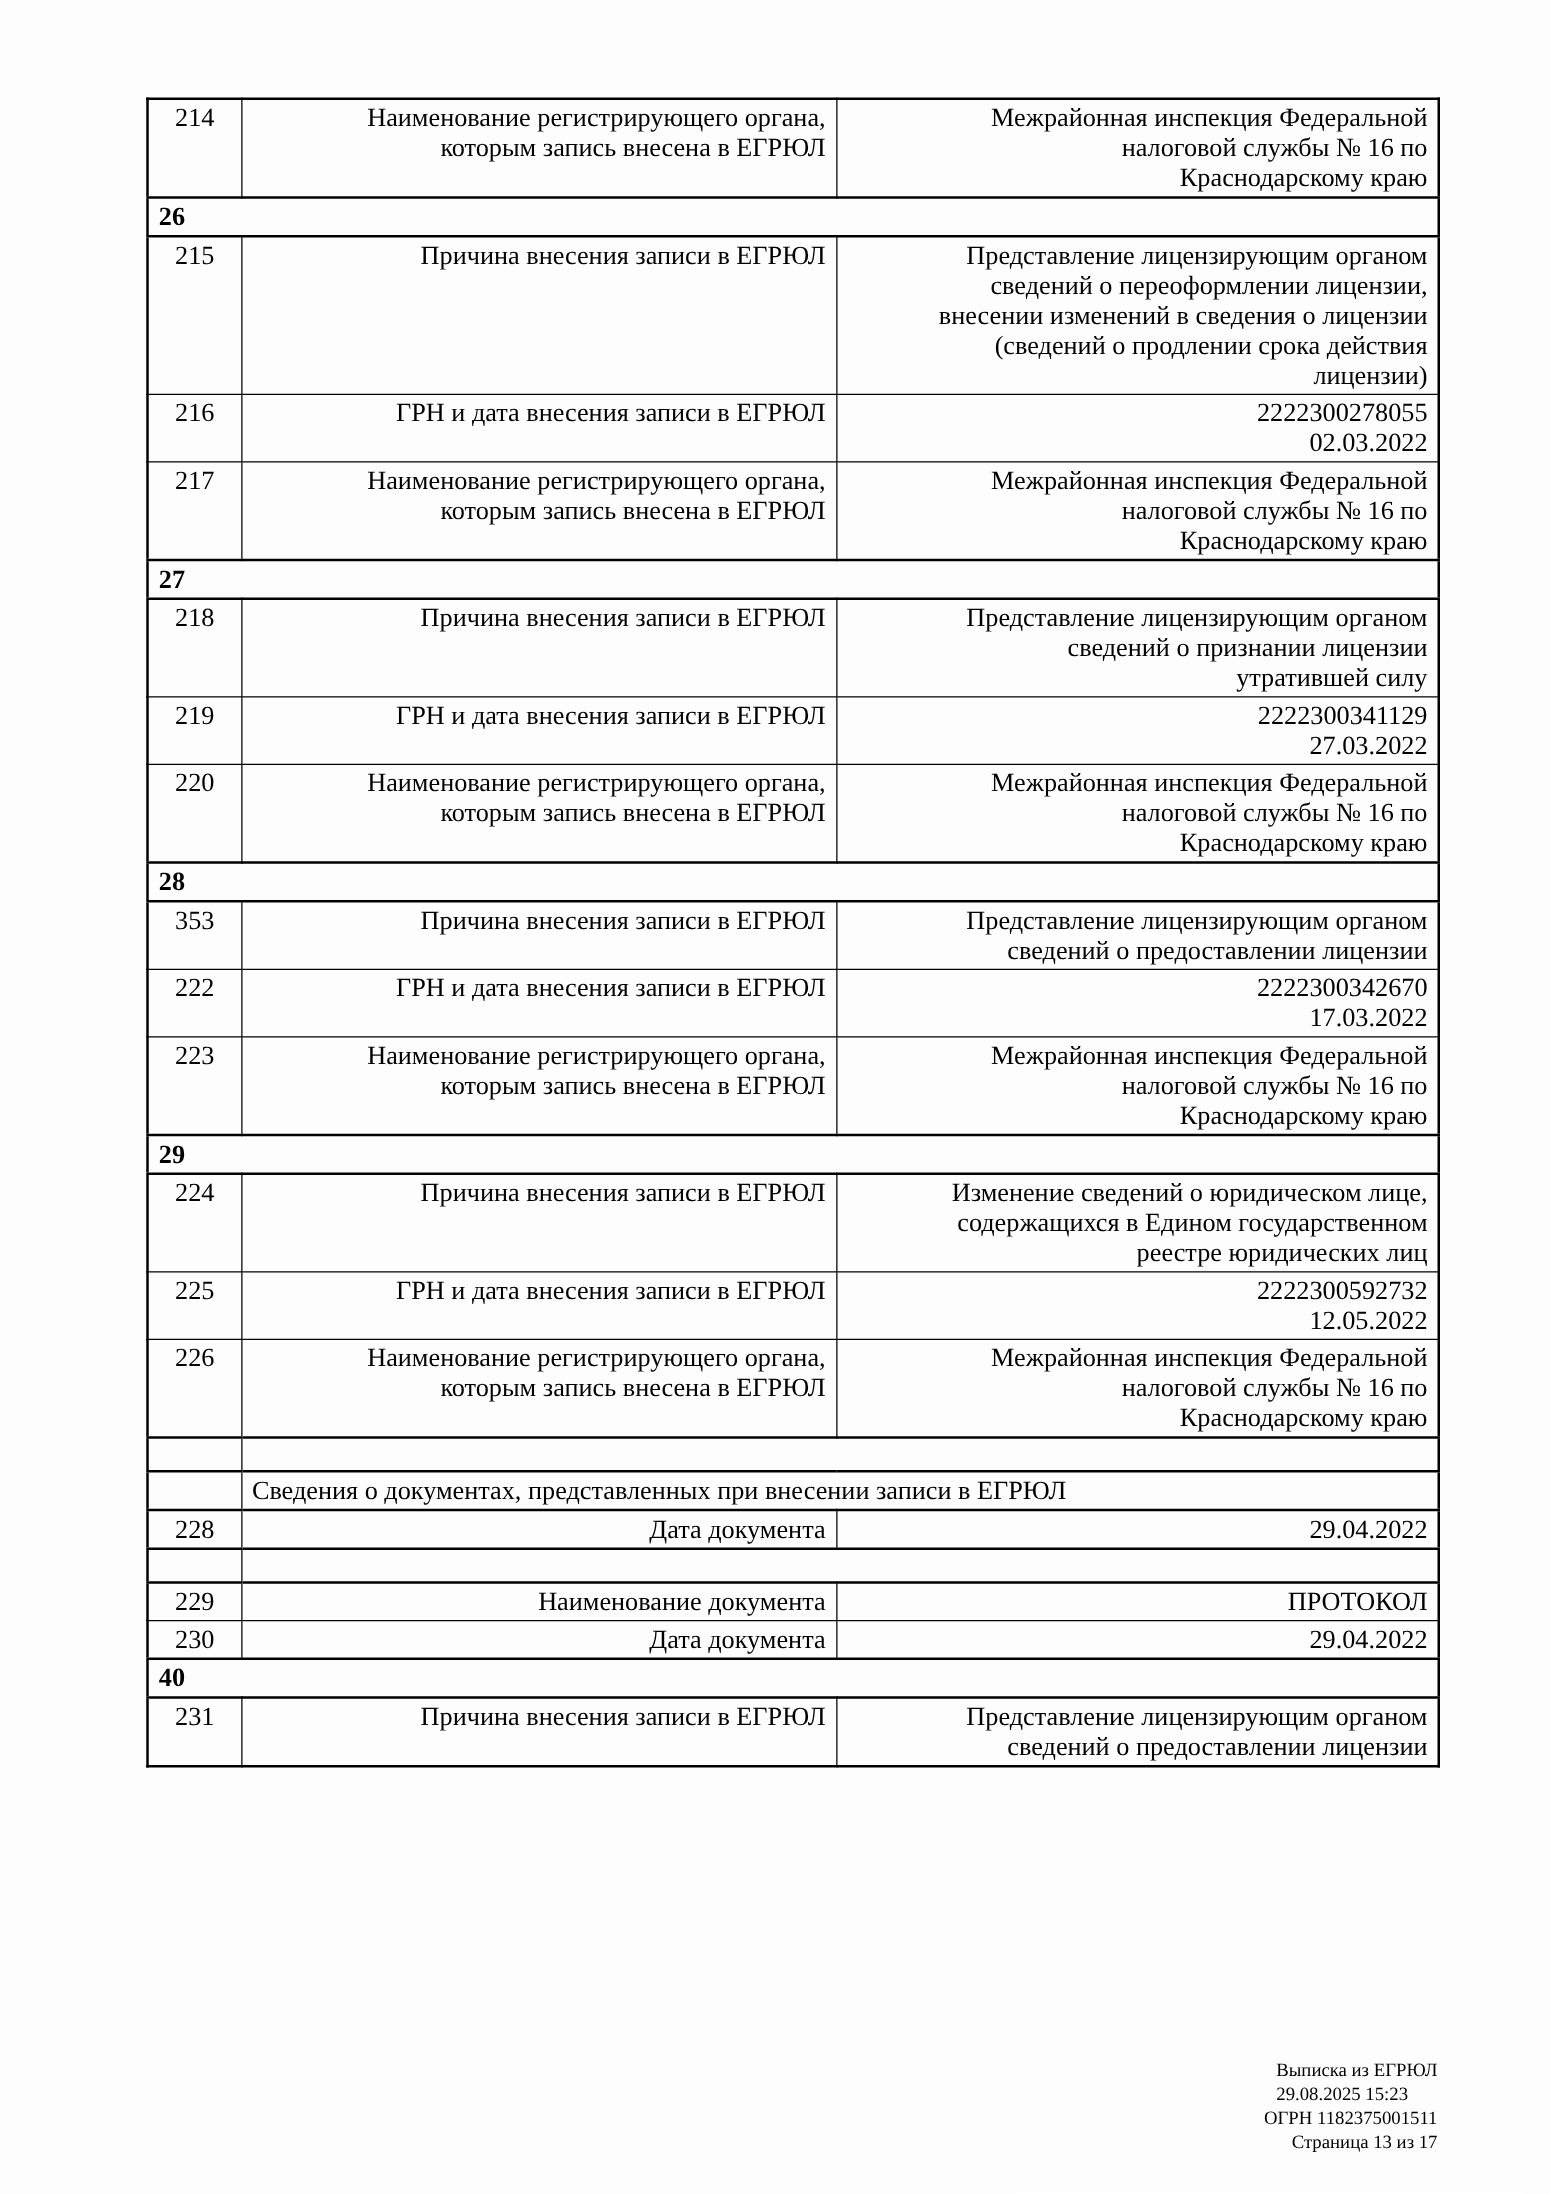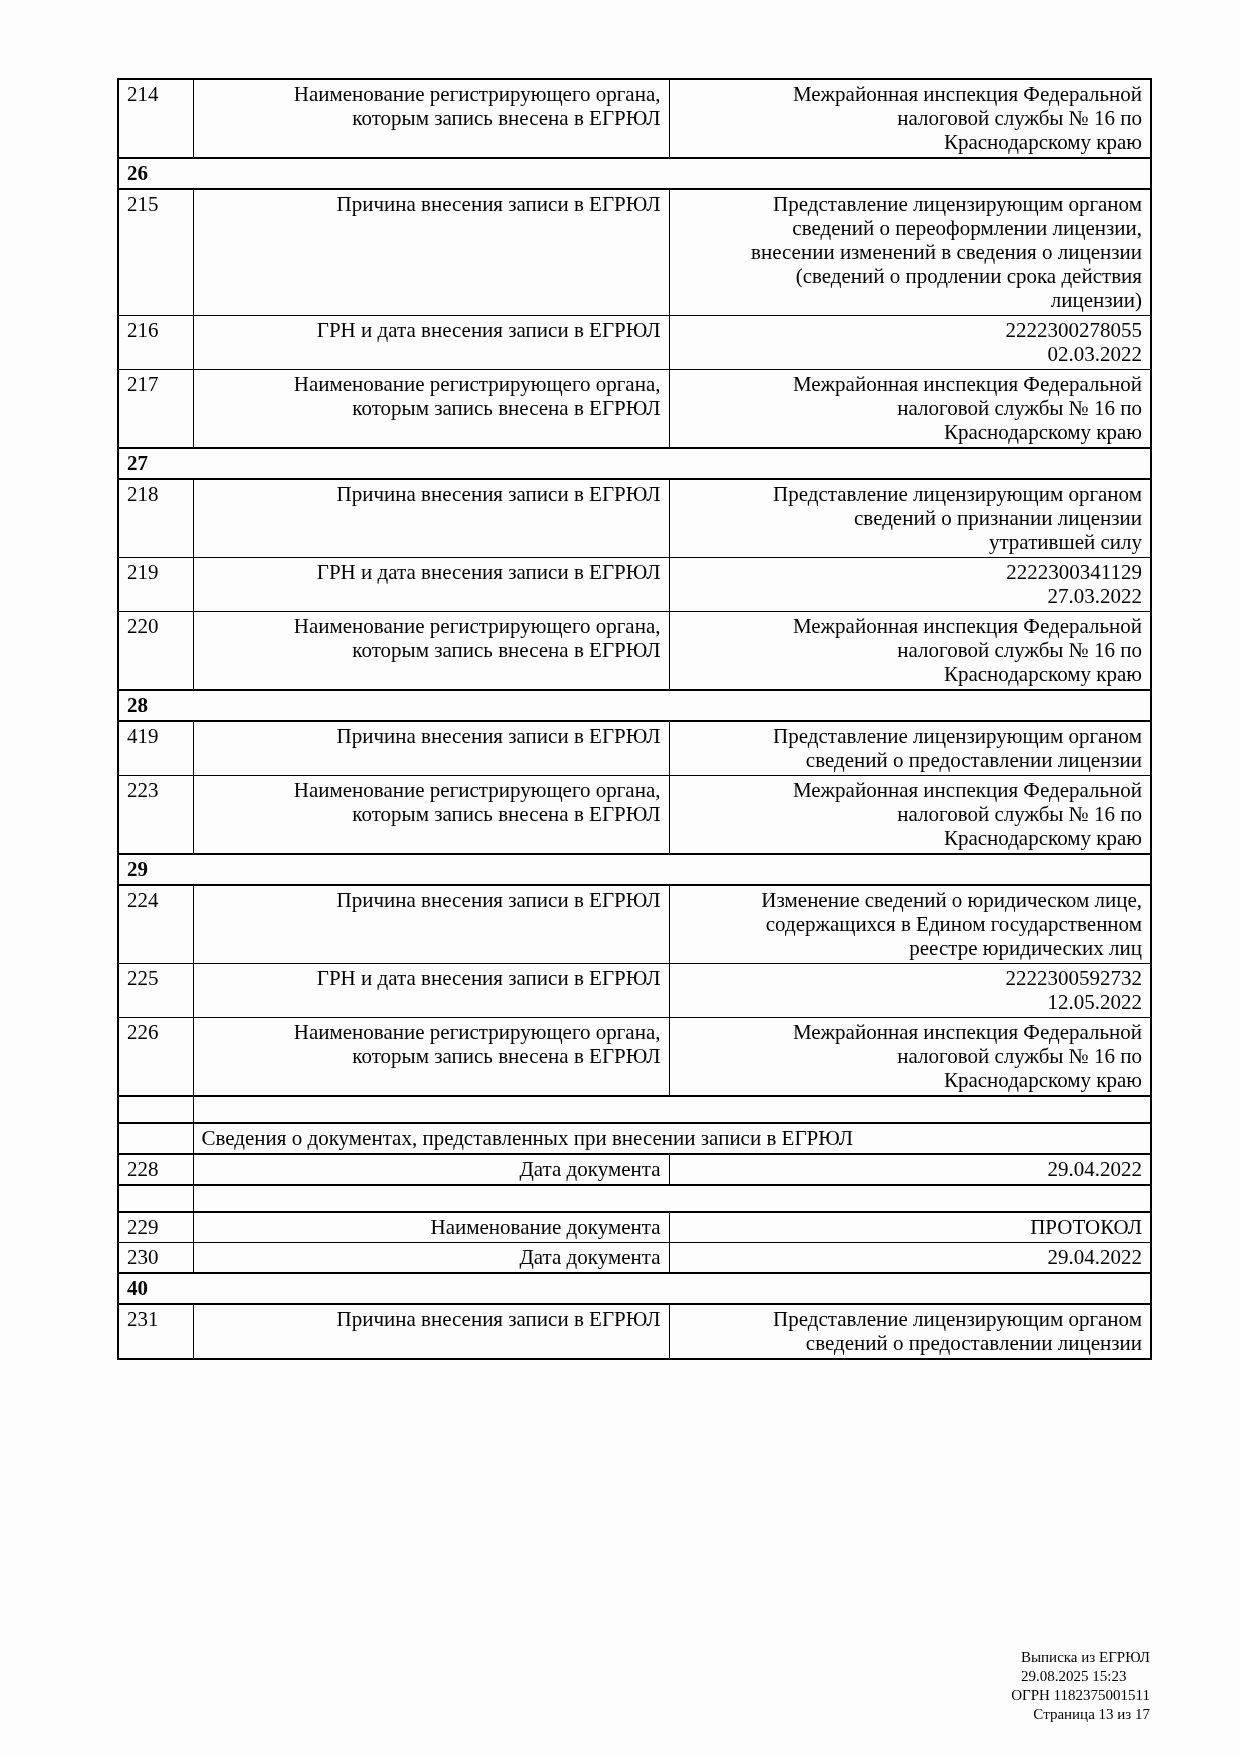--- a/index.html
+++ b/index.html
@@ -23,20 +23,21 @@
   }
   table.egrul td {
     border: 1px solid #000;
     font-size: 21px;
     line-height: 24px;
     vertical-align: top;
     padding: 2px 8px 3px 8px;
     overflow: hidden;
   }
   td.num {
+    text-align: center;
     padding-left: 2px;
     padding-right: 2px;
     margin-top: 40px;
   }
   td.label, td.value { white-space: pre-line; text-align: right; }
   tr.row-section td {
     border-top-width: 2px;
     border-bottom-width: 2px;
     text-align: left;
     font-weight: bold;
@@ -130,24 +131,30 @@
           <td class="label">Наименование регистрирующего органа,
 которым запись внесена в ЕГРЮЛ</td>
           <td class="value">Межрайонная инспекция Федеральной
 налоговой службы № 16 по
 Краснодарскому краю</td>
         </tr>
         <tr class="row-section">
           <td class="section" colspan="3">28</td>
         </tr>
         <tr class="row-entry">
-          <td class="num">419</td>
+          <td class="num">353</td>
           <td class="label">Причина внесения записи в ЕГРЮЛ</td>
           <td class="value">Представление лицензирующим органом
 сведений о предоставлении лицензии</td>
+        </tr>
+        <tr class="row-entry">
+          <td class="num">222</td>
+          <td class="label">ГРН и дата внесения записи в ЕГРЮЛ</td>
+          <td class="value">2222300342670
+17.03.2022</td>
         </tr>
         <tr class="row-entry">
           <td class="num">223</td>
           <td class="label">Наименование регистрирующего органа,
 которым запись внесена в ЕГРЮЛ</td>
           <td class="value">Межрайонная инспекция Федеральной
 налоговой службы № 16 по
 Краснодарскому краю</td>
         </tr>
         <tr class="row-section">

